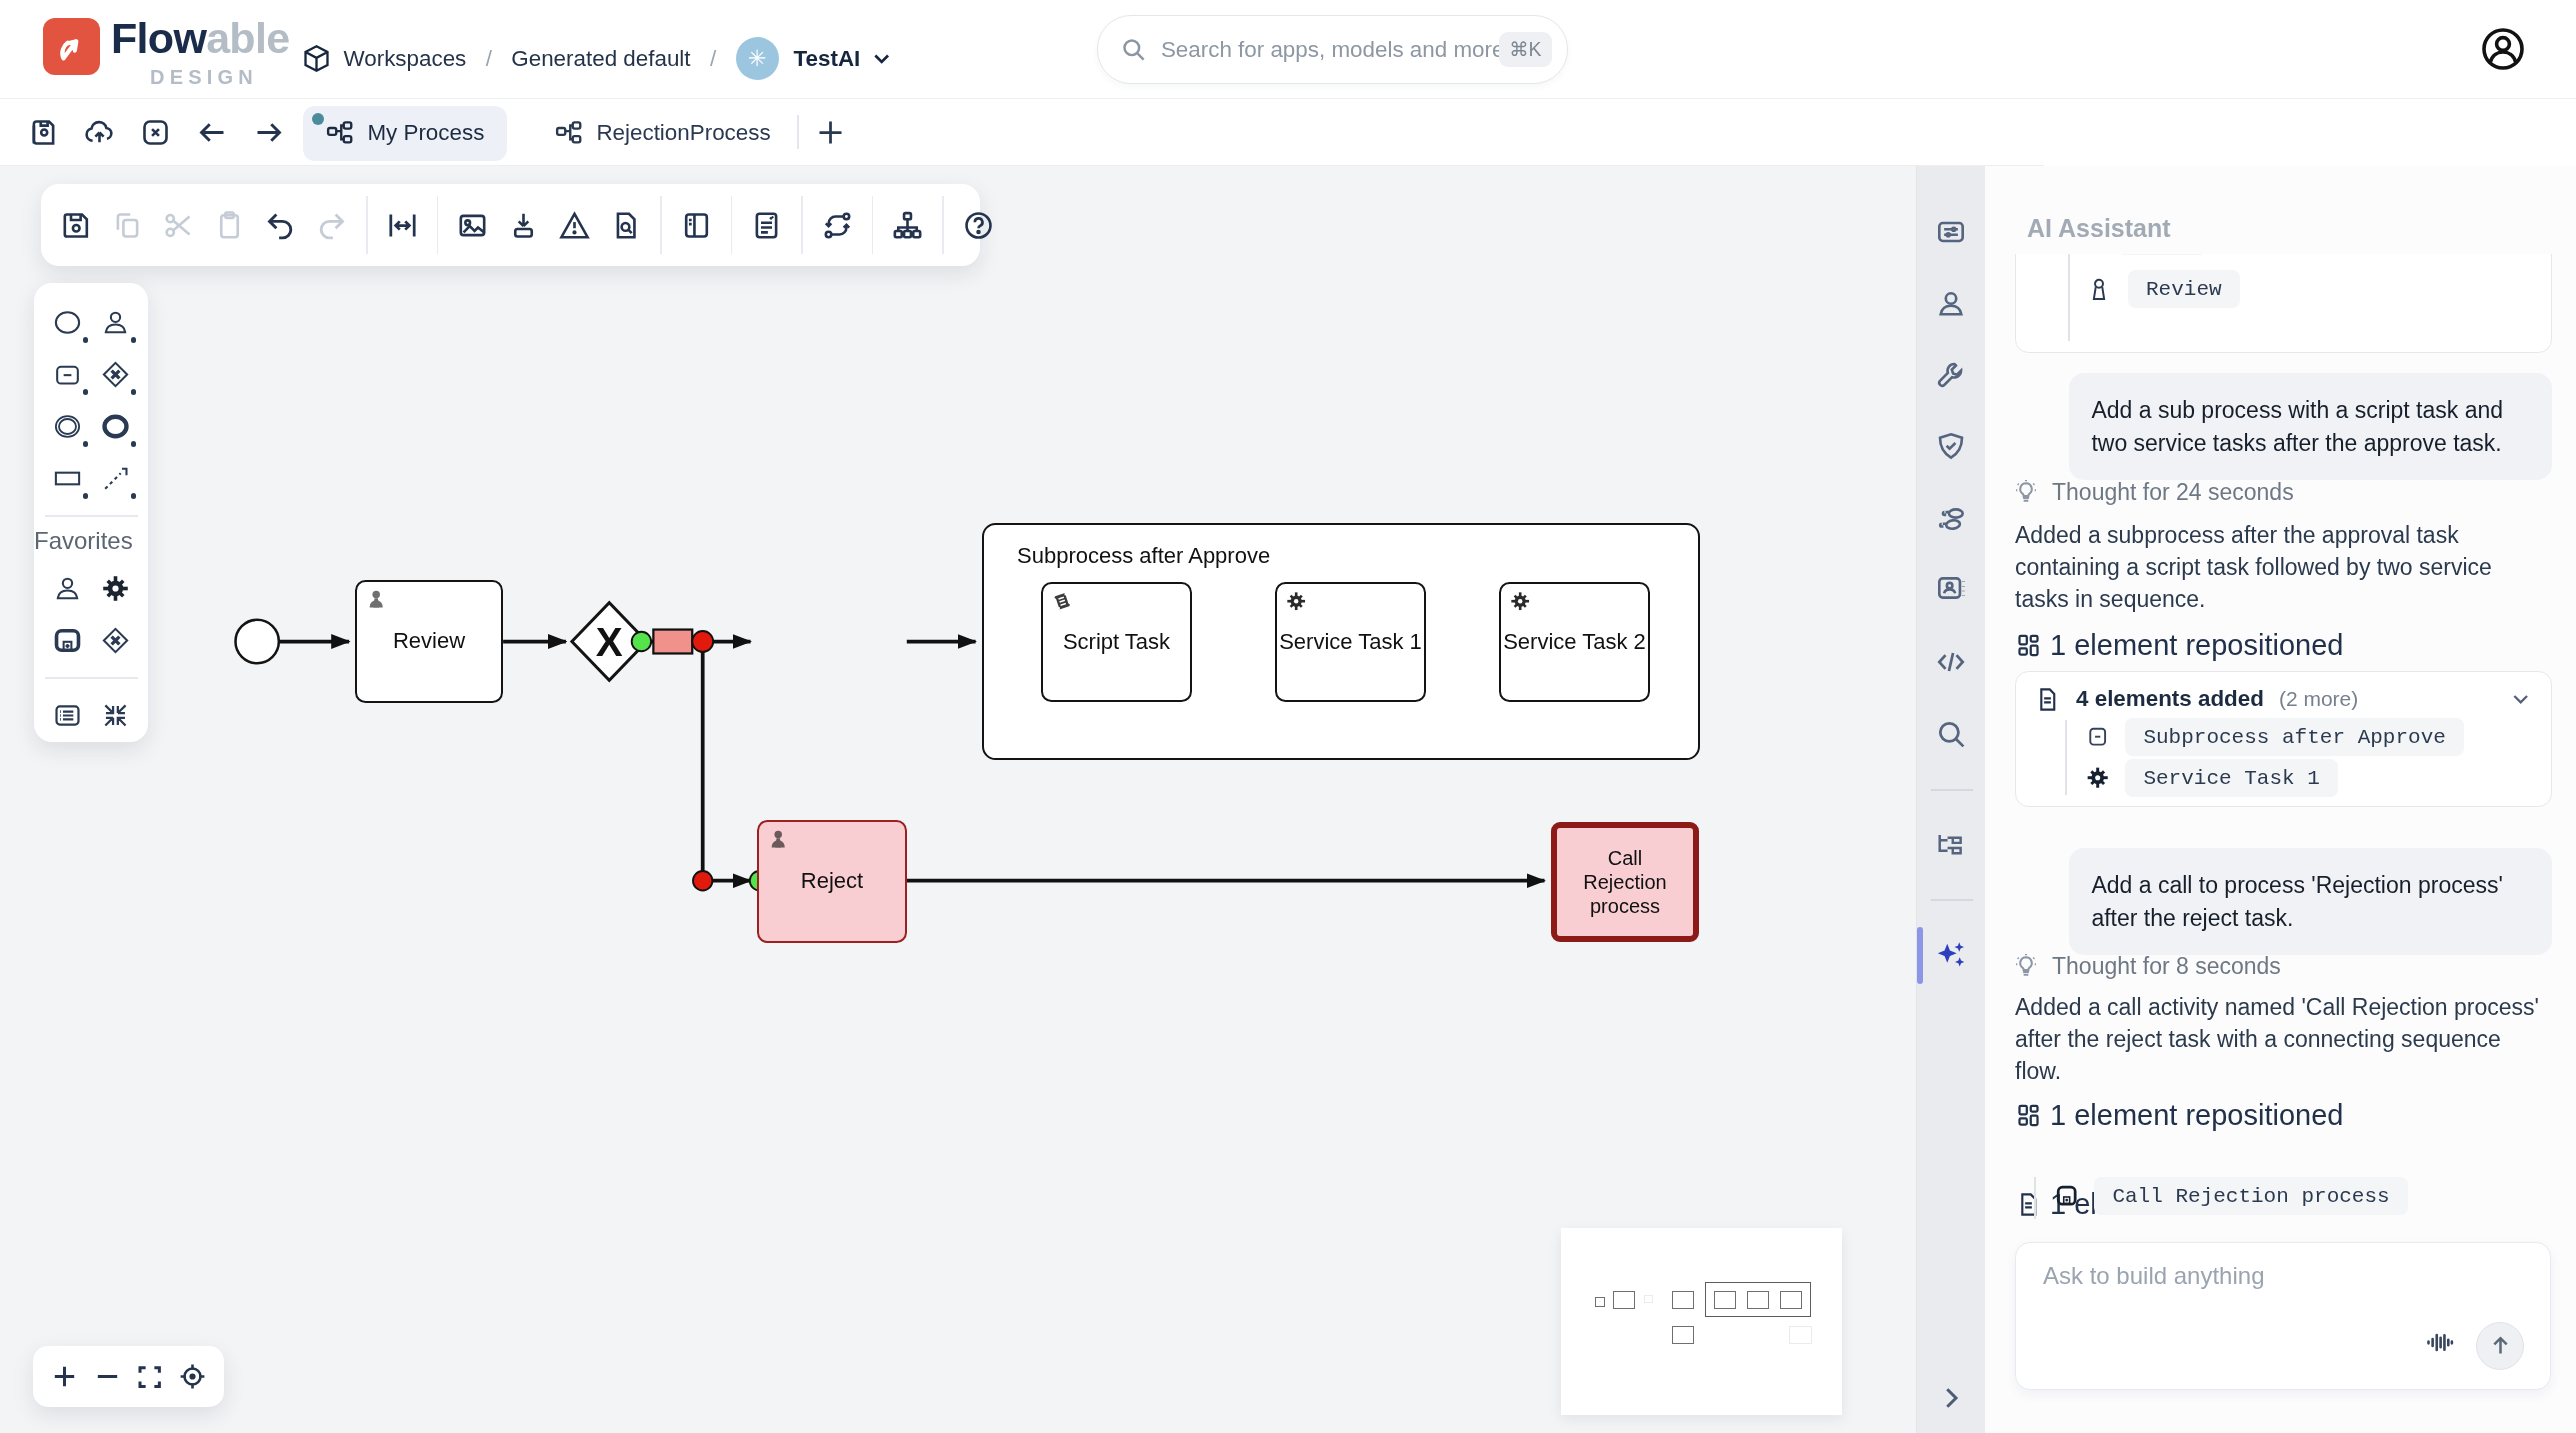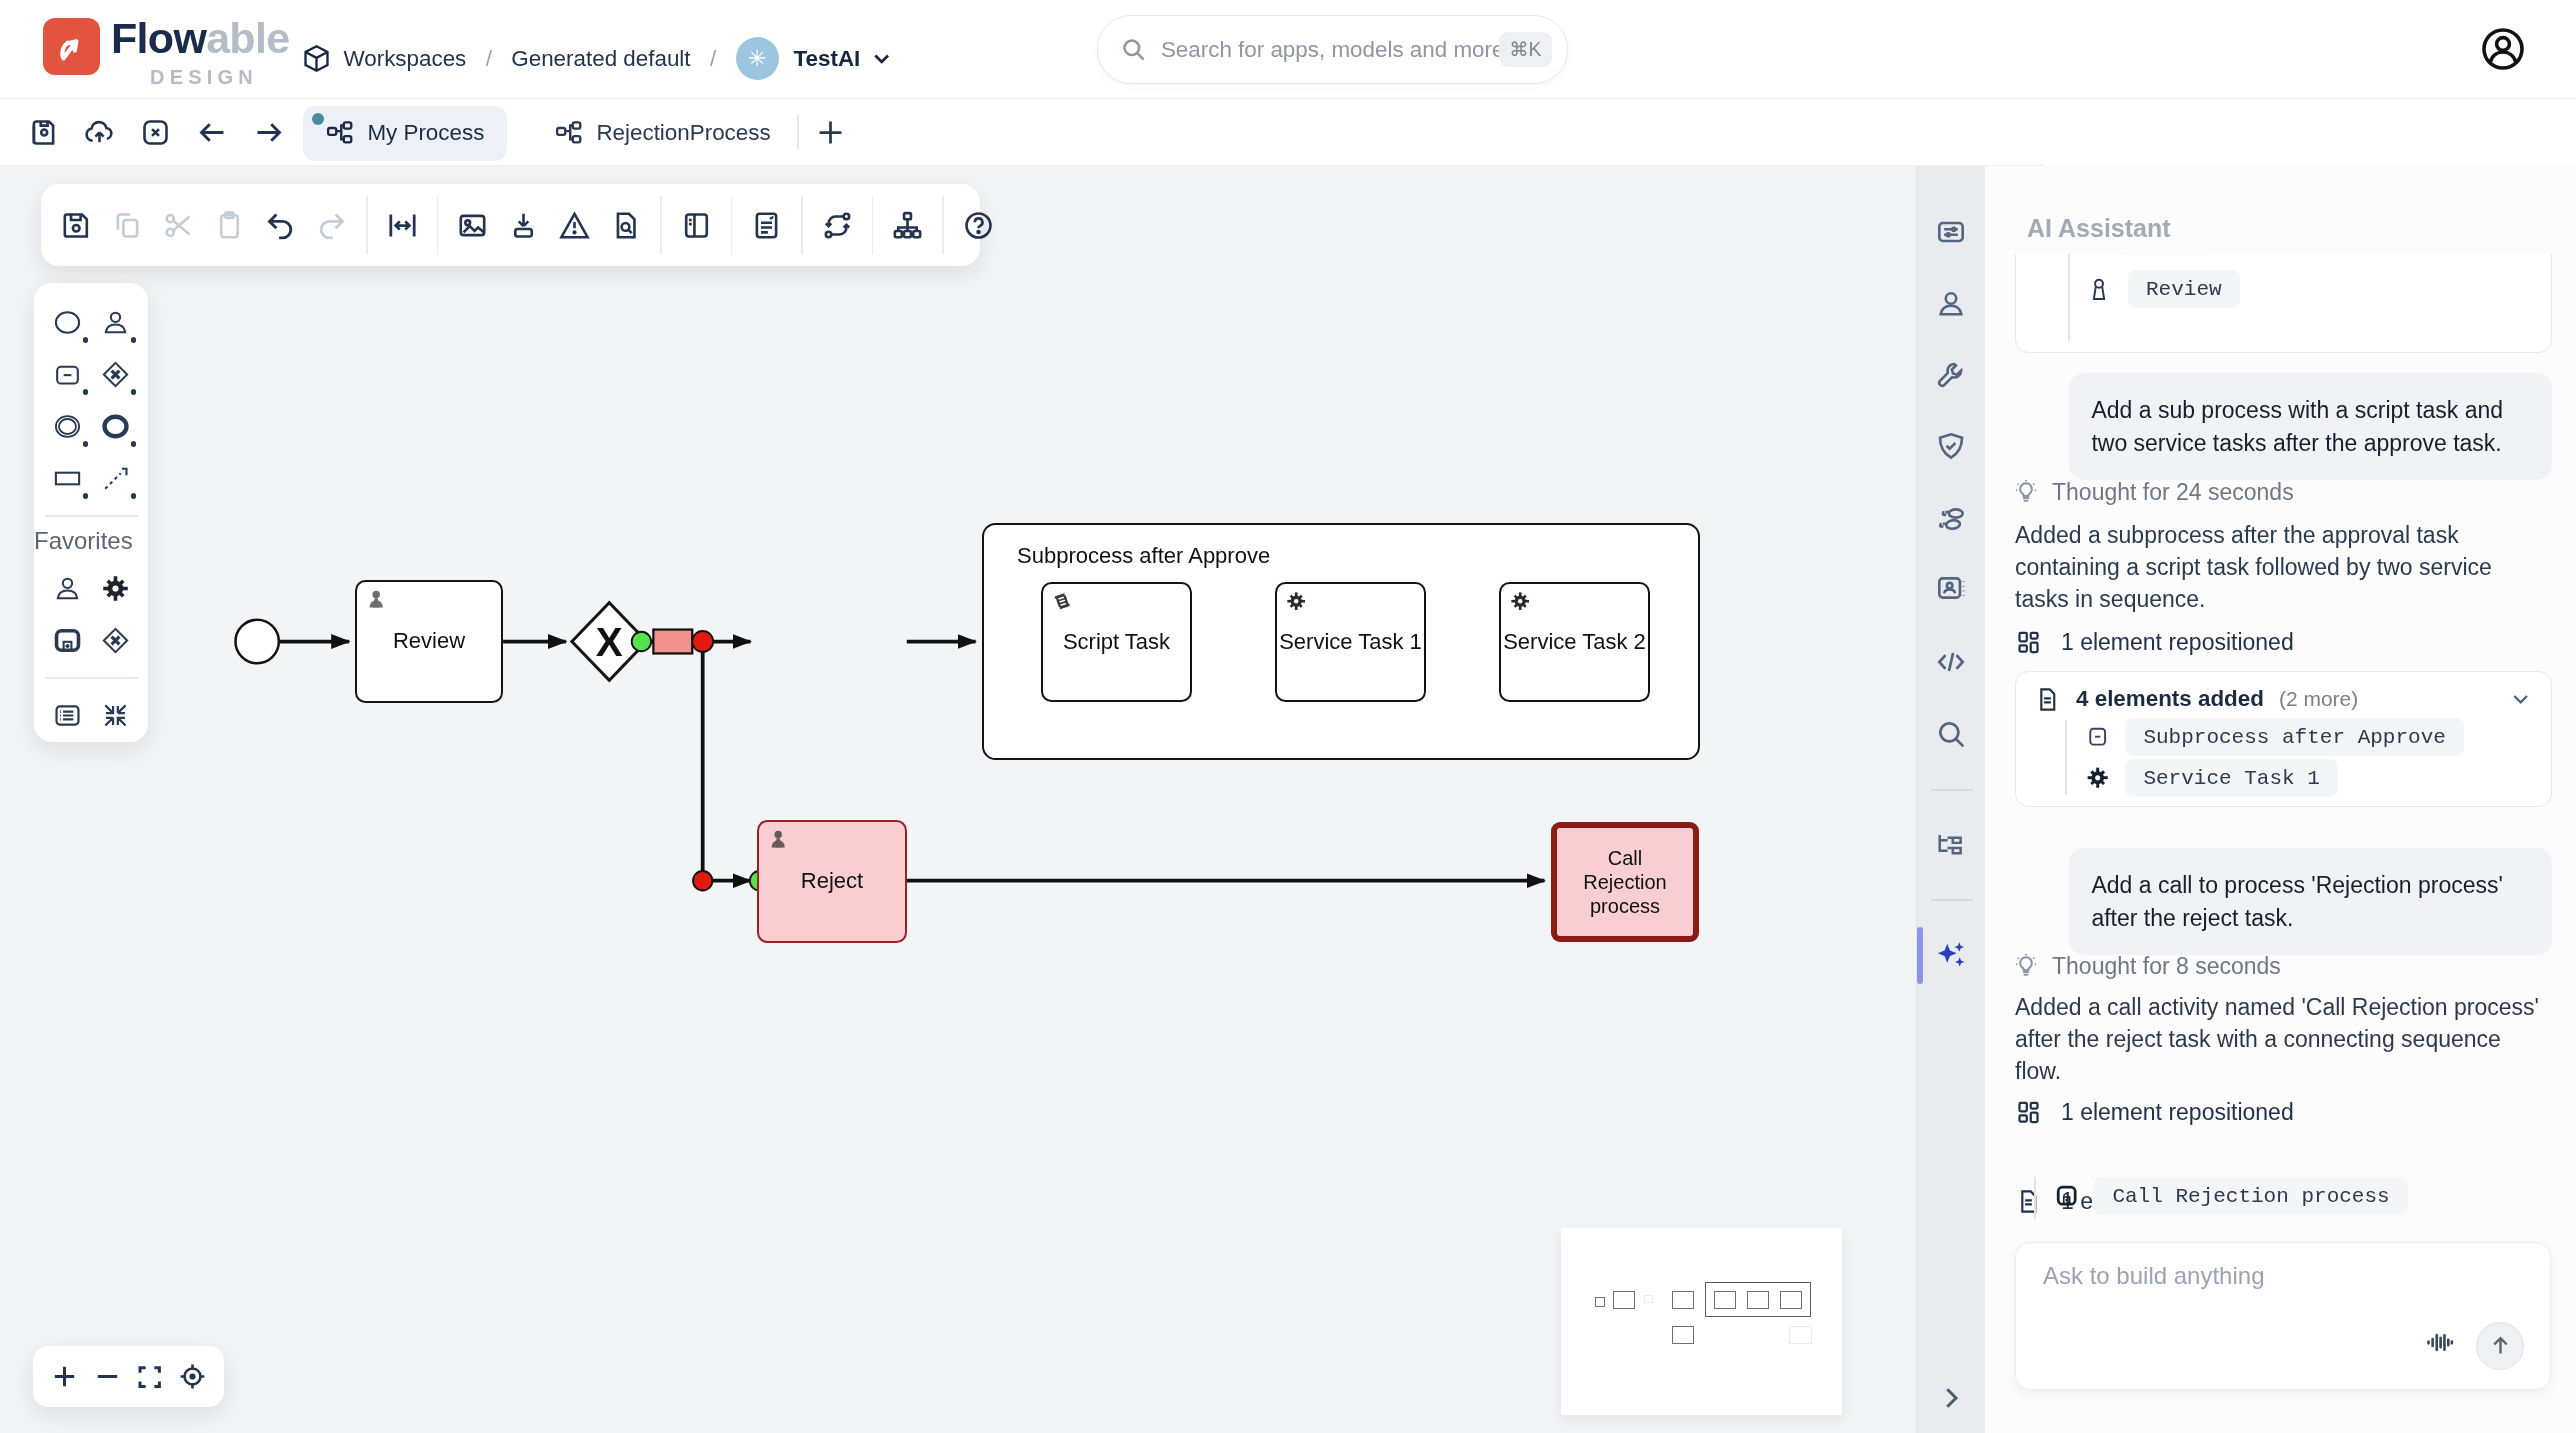--- a/index.html
+++ b/index.html
@@ -84,21 +84,21 @@
 
   
   #aipanel { position:absolute; left:1985px; top:0; width:591px; height:1268px; background:#fcfcfd; }
   .ai-title { position:absolute; left:42px; top:48px; font-size:25px; font-weight:700; color:#a2abb5; }
   .chip { display:inline-block; background:#f3f5f7; border-radius:7.5px; padding:7.5px 18px;
     font-family:"Liberation Mono","DejaVu Sans Mono",monospace; font-size:21px; color:#2c3a50; white-space:nowrap; }
   .bubble { position:absolute; left:84px; right:24px; background:#f0f2f5; border-radius:15px;
     padding:21px 22.4px; font-size:23px; line-height:1.42; color:#161f2b; }
   .t-row { position:absolute; left:27px; display:flex; align-items:center; gap:12px; font-size:23px; color:#6d7884; }
   .para { position:absolute; left:30px; width:528px; font-size:23px; line-height:1.40; color:#2b3a4d; }
-  .chg-row { position:absolute; left:30px; display:flex; align-items:center; gap:19px; font-size:23px; font-weight:500; color:#22314a; }
+  .chg-row { position:absolute; left:30px; display:flex; align-items:center; gap:8px; font-size:29px; font-weight:500; color:#22314a; }
   .chg-card { position:absolute; left:30px; right:24px; border:1.5px solid #e4e8ec; border-radius:13.5px; background:#fff; }
   .indent-line { position:absolute; width:1.5px; background:#dfe3e8; }
   .chip-line { display:flex; align-items:center; gap:15px; }
   #inputcard { position:absolute; left:30px; right:25.4px; top:1076px; height:148px; background:#fff;
     border:1.5px solid #e7eaee; border-radius:15px; box-shadow:0 4.5px 12px rgba(25,40,70,.05); }
   #inputcard textarea { position:absolute; left:27px; top:19.4px; width:419px; height:82px; border:none; outline:none;
     resize:none; font-size:24px; color:#333; font-family:"Liberation Sans",sans-serif; background:transparent; }
   #inputcard textarea::placeholder { color:#9aa4b0; }
   .send-btn { position:absolute; right:25.4px; bottom:19.4px; width:48px; height:48px; border-radius:50%;
     background:#eef0f3; border:1.5px solid #dfe3e8; display:flex; align-items:center; justify-content:center; cursor:pointer; }

